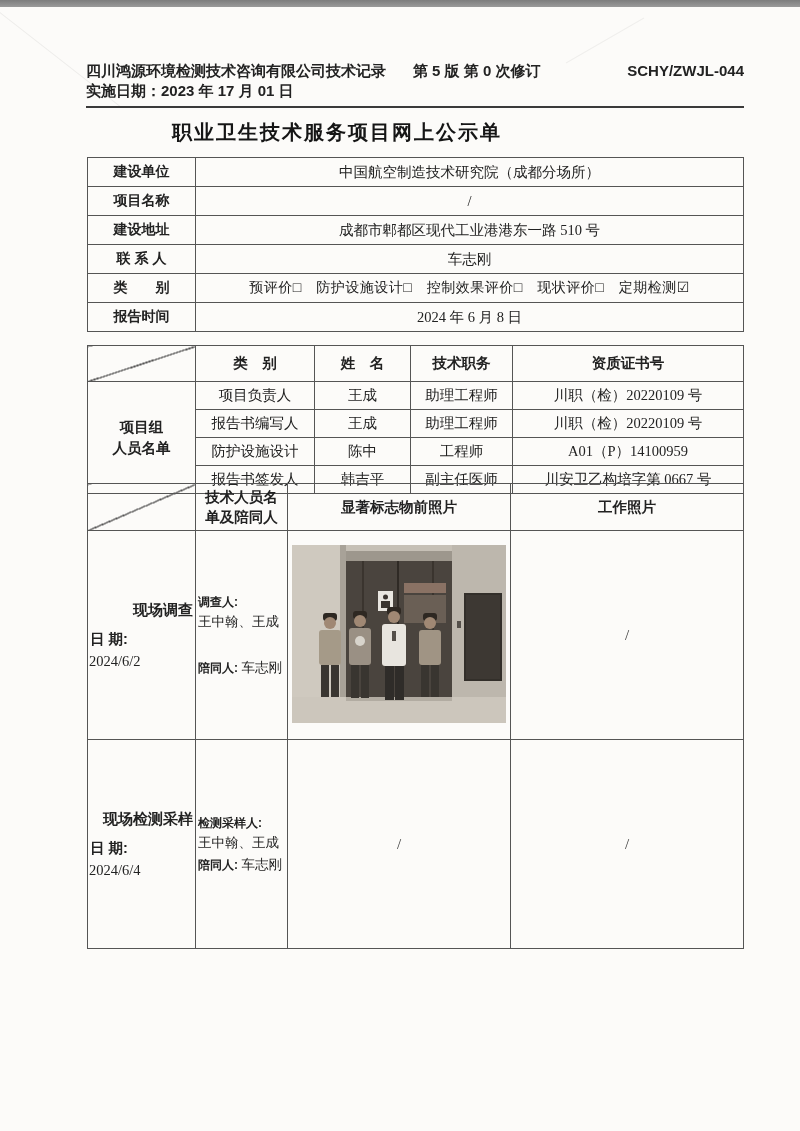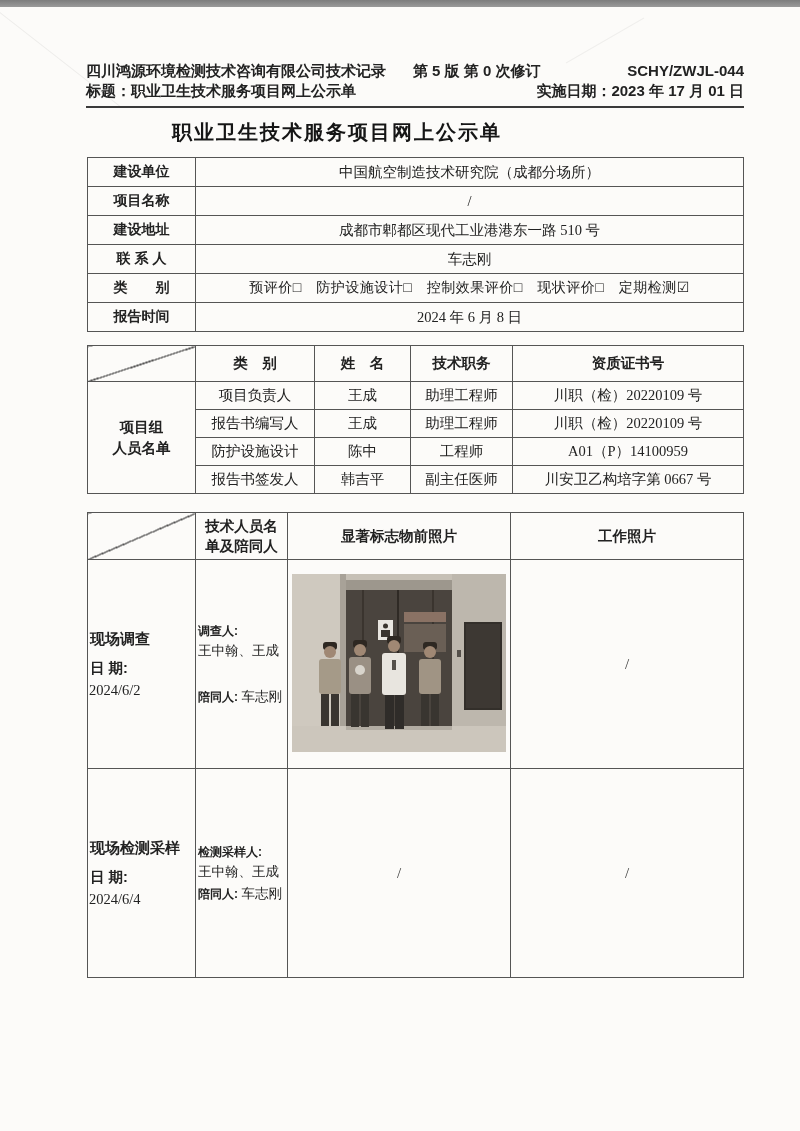--- a/index.html
+++ b/index.html
@@ -36,29 +36,29 @@
   .lbl{font-family:"Liberation Sans", sans-serif;font-weight:bold;font-size:14px;margin-top:32px;}
   .val{font-family:"Liberation Serif", serif;}
   .val-cats{font-size:14px;letter-spacing:0.5px;}
 
   .tbl-b{top:345px;width:656px;}
   .tbl-b td{text-align:center;}
   .tbl-b .hdr{height:33px;font-family:"Liberation Sans", sans-serif;font-weight:bold;font-size:14.5px;}
   .tbl-b .body-row td{height:25px;}
   .group-lbl{font-family:"Liberation Sans", sans-serif;font-weight:bold;white-space:pre-line;line-height:21px;}
 
-  .tbl-c{top:512px;width:656px;}
+  .tbl-c{top:483px;width:656px;}
   .tbl-c .hdr{height:44px;text-align:center;vertical-align:middle;
     font-family:"Liberation Sans", sans-serif;font-weight:bold;font-size:14.5px;}
   .pre{white-space:pre-line;line-height:20px;font-size:14px;}
   .tbl-c .site-row td{height:204px;vertical-align:middle;}
 
   .site-lbl{padding:2px;}
   .site-title{font-family:"Liberation Sans", sans-serif;font-weight:bold;font-size:15px;
-    text-align:left;width:100%;}
+    text-align:right;width:100%;}
   .site-date-lbl{font-family:"Liberation Sans", sans-serif;font-weight:bold;font-size:14.5px;
     text-align:left;margin-top:10px;}
   .site-date{font-family:"Liberation Serif", serif;font-size:14.5px;text-align:left;margin-top:4px;margin-left:-1px;}
 
   .site-personnel{padding:2px;text-align:left;font-size:13.5px;line-height:20px;}
   .b{font-family:"Liberation Sans", sans-serif;font-weight:bold;font-size:12px;}
   .blk{display:block;}
   .gap-lg{margin-top:26px;}
   .gap-sm{margin-top:2px;}
 
@@ -78,21 +78,20 @@
   <div class="crease"></div>
   <div class="crease2"></div>
 
   <div class="doc-header">
     <div class="dh-row">
       <span>四川鸿源环境检测技术咨询有限公司技术记录</span>
       <span class="dh-mid">第 5 版 第 0 次修订</span>
       <span>SCHY/ZWJL-044</span>
     </div>
     <div class="dh-row">
-      <span>标题：职业卫生技术服务项目网上公示单</span>
       <span>实施日期：2023 年 17 月 01 日</span>
     </div>
   </div>
 
   <h1 class="main-title">职业卫生技术服务项目网上公示单</h1>
 
   <table class="tbl-a">
     <colgroup>
         <col style="width:108px">
         <col style="width:548px">

